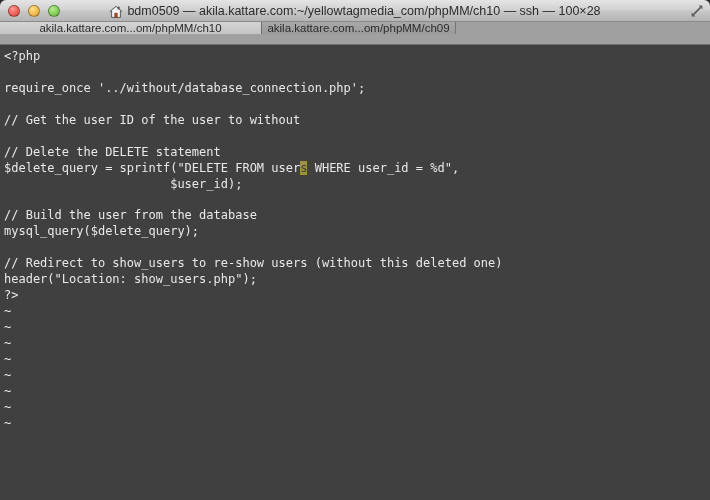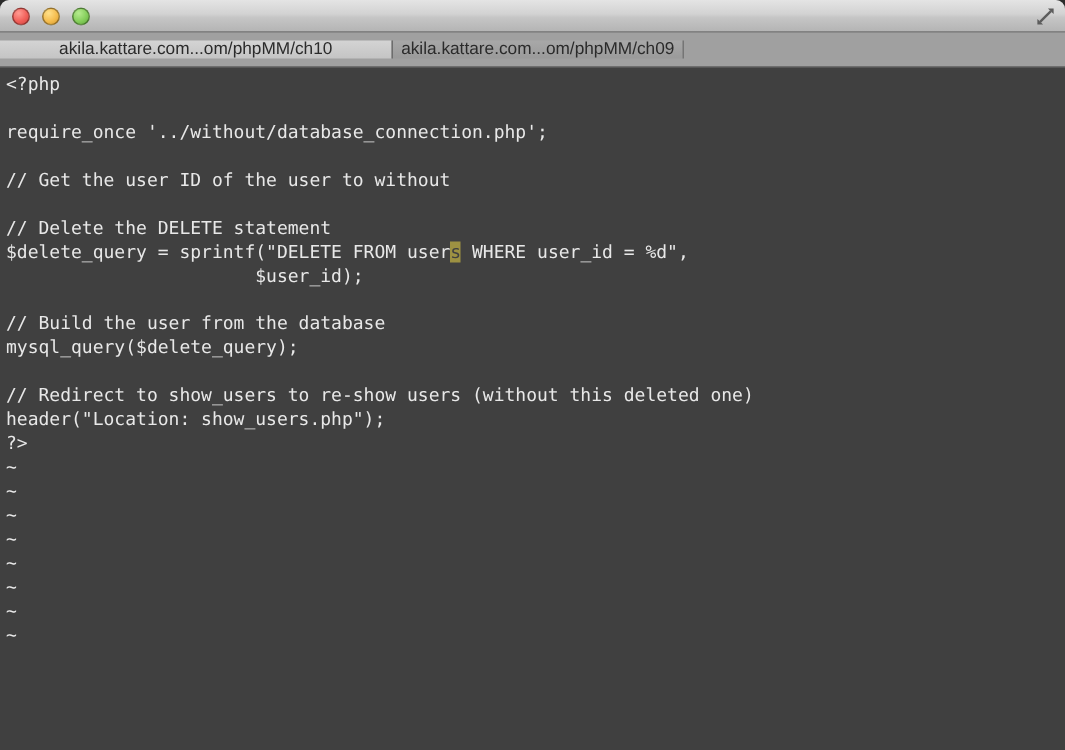--- a/index.html
+++ b/index.html
@@ -81,21 +81,21 @@
     justify-content: center;
     border-radius: 3px;
   }
 
   
   .tabbar {
     height: 23px;
     background: #a0a0a0;
     border-bottom: 1px solid #6e6e6e;
     display: flex;
-    align-items: center;
+    align-items: flex-start;
     box-sizing: border-box;
   }
   .tab {
     display: flex;
     align-items: center;
     justify-content: center;
     font-size: 11.5px;
     color: #2b2b2b;
     box-sizing: border-box;
     border-right: 1px solid #757575;
@@ -162,20 +162,30 @@
 
 <div class="window">
 
   <div class="titlebar">
     <div class="traffic">
       <div class="light close"></div>
       <div class="light min"></div>
       <div class="light zoom"></div>
     </div>
 
+    <div class="title-center">
+      <span class="house-icon">
+        <svg width="14" height="14" viewBox="0 0 14 14">
+          <path d="M7 1.4 L1.2 6.2 L2.6 6.2 L2.6 12.4 L11.4 12.4 L11.4 6.2 L12.8 6.2 Z" fill="#f3f3f3" stroke="#4a4a4a" stroke-width="0.9" stroke-linejoin="round"></path>
+          <rect x="5.8" y="8.1" width="2.4" height="4.3" fill="#b4491f" stroke="#6b2a10" stroke-width="0.5"></rect>
+          <rect x="8.9" y="2.0" width="1.5" height="2.2" fill="#e2e2e2" stroke="#4a4a4a" stroke-width="0.6"></rect>
+        </svg>
+      </span>
+      <span>bdm0509 — akila.kattare.com:~/yellowtagmedia_com/phpMM/ch10 — ssh — 100×28</span>
+    </div>
 
     <div class="fullscreen-btn">
       <svg width="14" height="14" viewBox="0 0 14 14">
         <path d="M8.6 1.6 L12.4 1.6 L12.4 5.4 Z" fill="#5c5c5c"></path>
         <path d="M5.4 12.4 L1.6 12.4 L1.6 8.6 Z" fill="#5c5c5c"></path>
         <path d="M3.4 10.6 L10.6 3.4" stroke="#5c5c5c" stroke-width="1.6"></path>
       </svg>
     </div>
   </div>
 

